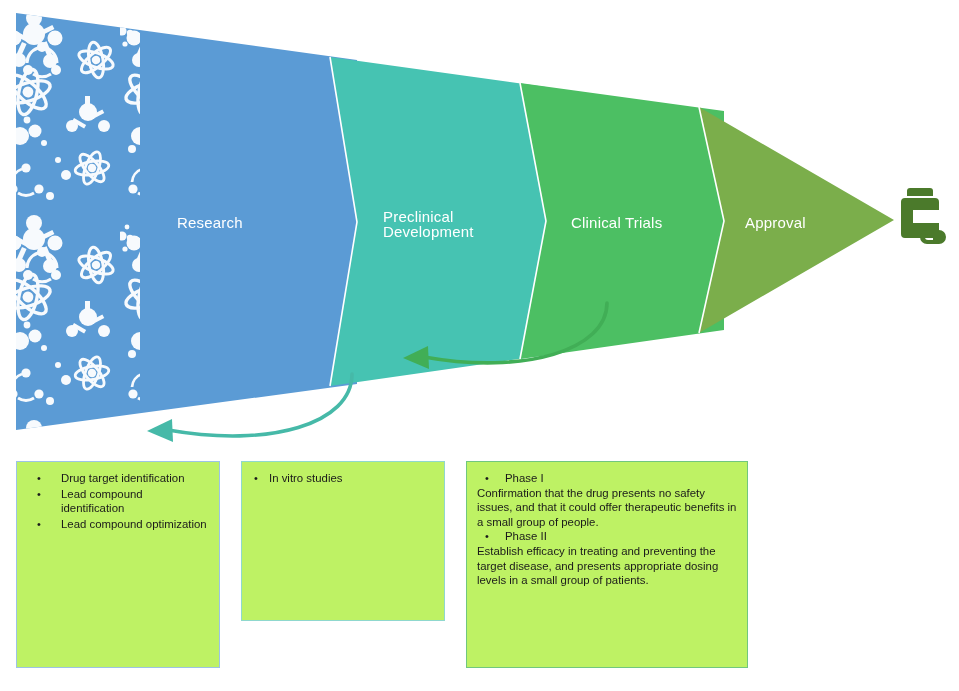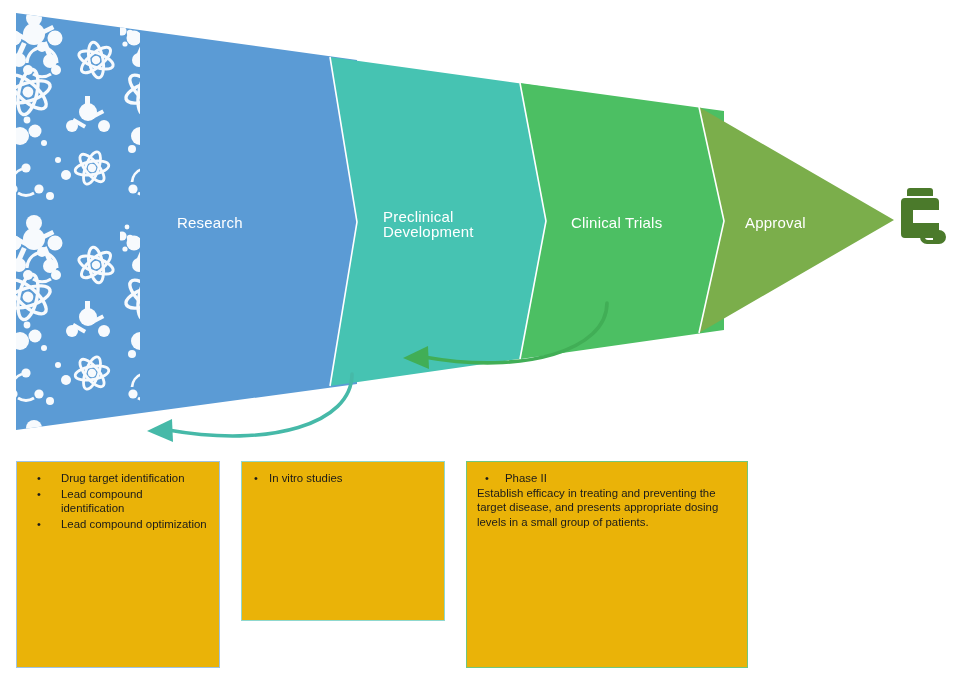--- a/index.html
+++ b/index.html
@@ -16,21 +16,21 @@
     text-align:left;pointer-events:none;
   }
   #label-research{left:177px;top:215px;}
   #label-preclinical{left:383px;top:209px;}
   #label-clinical{left:571px;top:215px;}
   #label-approval{left:745px;top:215px;}
 
   .bottle-icon{position:absolute;left:897px;top:186px;width:52px;height:62px;}
 
   .note-box{
-    position:absolute;background:#eab308;box-sizing:border-box;
+    position:absolute;background:#bef264;box-sizing:border-box;
     font-size:11.4px;line-height:14.6px;color:#1a1a1a;
     padding:9px 10px 8px 10px;
   }
   #note-research{left:16px;top:461px;width:204px;height:207px;border:1.2px solid #9DC3E6;}
   #note-preclinical{left:241px;top:461px;width:204px;height:160px;border:1.2px solid #8FD8CE;}
   #note-clinical{left:466px;top:461px;width:282px;height:207px;border:1.2px solid #70C77F;}
 
   .bullet-list{list-style:none;margin:0;padding:0;}
   .bullet-list li{position:relative;padding-left:34px;margin:0 0 1px 0;}
   .bullet-list li::before{content:"\2022";position:absolute;left:10px;top:0;font-size:11px;}
@@ -189,20 +189,24 @@
   </div>
 
   <div class="note-box b2" id="note-preclinical">
     <ul class="bullet-list">
       <li>In vitro studies</li>
     </ul>
   </div>
 
   <div class="note-box" id="note-clinical">
     <div class="phase-block">
+      <div class="phase-head">Phase I</div>
+      <div class="phase-body">Confirmation that the drug presents no safety issues, and that it could offer therapeutic benefits in a small group of people.</div>
+    </div>
+    <div class="phase-block">
       <div class="phase-head">Phase II</div>
       <div class="phase-body">Establish efficacy in treating and preventing the target disease, and presents appropriate dosing levels in a small group of patients.</div>
     </div>
     <div class="phase-block">
     </div>
   </div>
 
 </div>
 
 </body></html>

